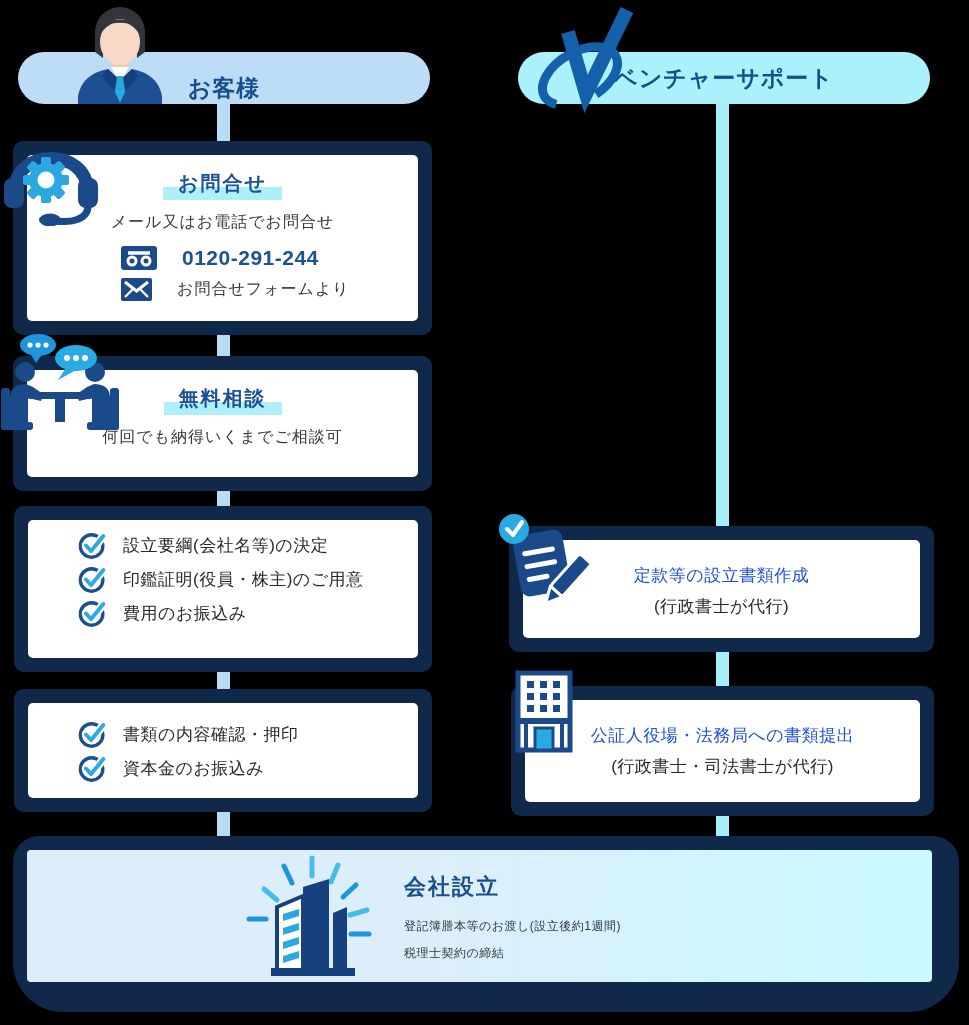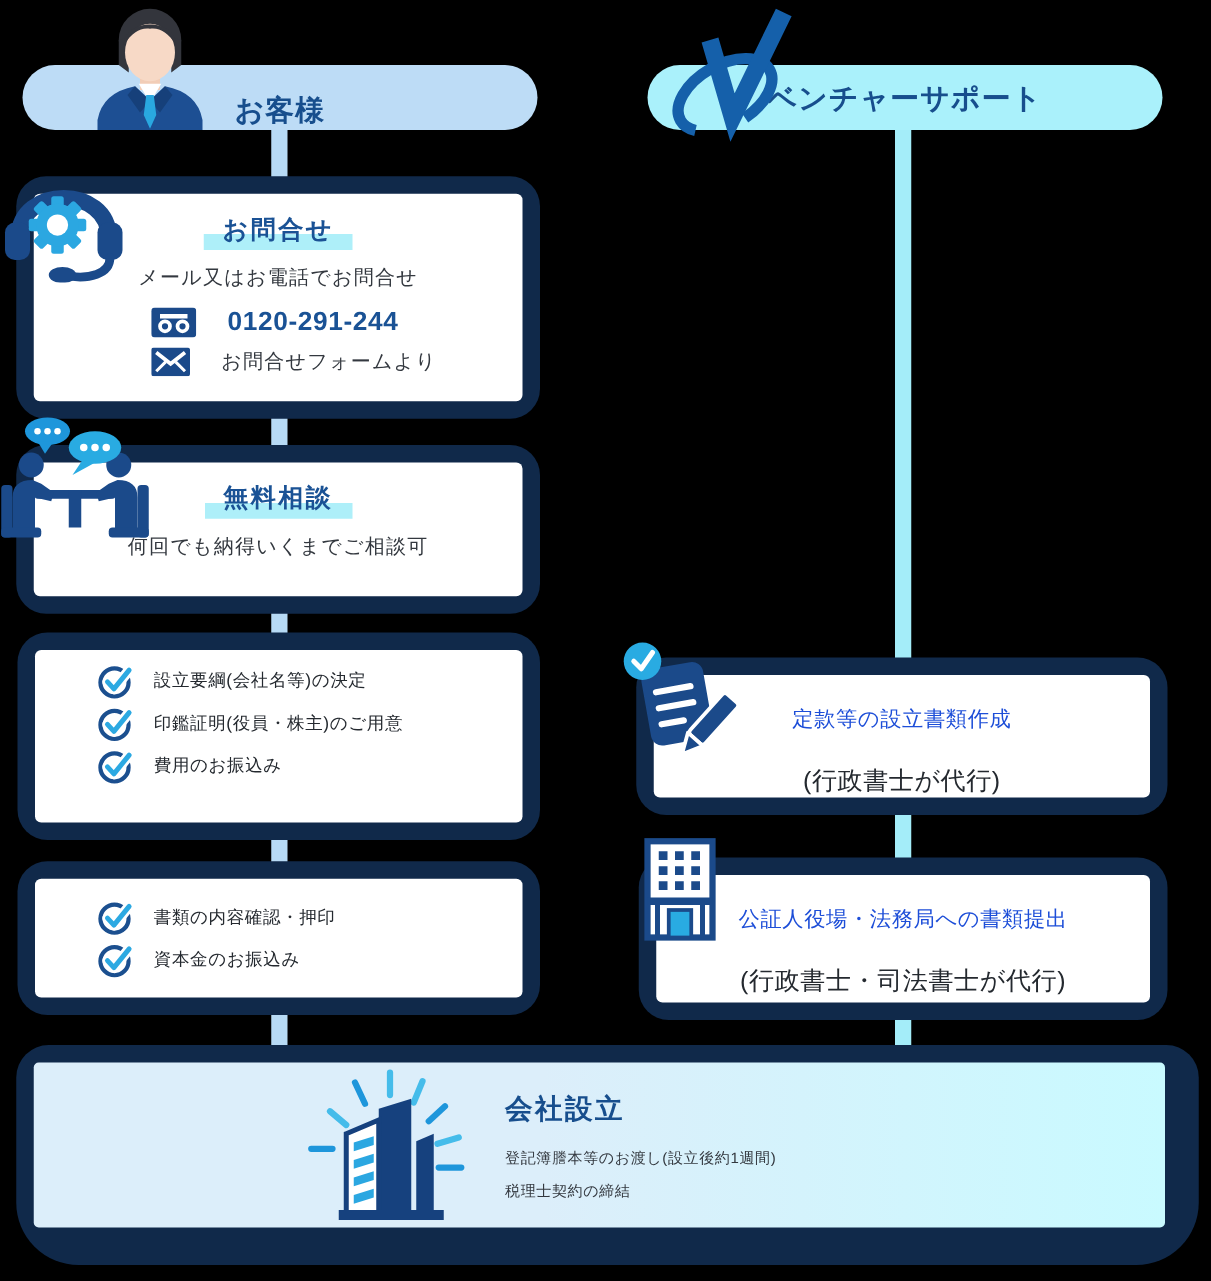--- a/index.html
+++ b/index.html
@@ -10,37 +10,37 @@
   .connector{position:absolute;top:95px;height:745px;width:13px;}
   .connector.customer{left:217px;background:#B7DAF5;}
   .connector.support{left:716px;background:#A4EDF9;}
   
   .pill{position:absolute;top:52px;width:412px;height:52px;border-radius:26px;
         display:flex;align-items:center;justify-content:center;
         font-size:23px;font-weight:bold;color:#174E8D;letter-spacing:1px;}
   .pill.customer{left:18px;background:#BDDCF6;align-items:flex-end;}
   .pill.support{left:518px;background:#AAF1FB;}
   
-  .halo{position:absolute;background:#10294A;border-radius:24px;padding:14px;box-sizing:border-box;}
+  .halo{position:absolute;background:#10294A;border-radius:10px;padding:14px;box-sizing:border-box;}
   .card{position:relative;width:100%;height:100%;background:#fff;border-radius:5px;box-sizing:border-box;}
   .step-title-wrap{text-align:center;padding-top:15px;}
   .step-title{display:inline-block;font-size:20px;font-weight:bold;color:#1A5295;
               padding:0 15px 3px 15px;letter-spacing:2px;
               background:linear-gradient(to bottom,transparent 58%,#AEEFF9 58%);}
   .step-desc{text-align:center;font-size:16px;color:#33383F;margin-top:12px;letter-spacing:1px;}
   .contact-rows{margin:13px 0 0 94px;}
   .contact-row{display:flex;align-items:center;gap:25px;}
   .contact-row + .contact-row{margin-top:8px;}
   .phone-number{font-size:21px;font-weight:bold;color:#1A5295;letter-spacing:.5px;}
   .form-note{font-size:16px;color:#33383F;letter-spacing:1px;}
   .chk-list{padding-top:8px;}
   .chk-row{display:flex;align-items:center;gap:15px;margin-left:50px;height:34px;}
-  .chk-label{font-size:14px;color:#24292F;letter-spacing:.5px;}
+  .chk-label{font-size:17px;color:#24292F;letter-spacing:.5px;}
   .duo-line1{text-align:center;font-size:17px;color:#1d4ed8;padding-top:24px;letter-spacing:.5px;}
-  .duo-line2{text-align:center;font-size:20px;color:#24292F;margin-top:24px;letter-spacing:.5px;}
+  .duo-line2{text-align:center;font-size:17px;color:#24292F;margin-top:8px;letter-spacing:.5px;}
   
   .footer-halo{position:absolute;left:13px;top:836px;width:946px;height:176px;
                background:#10294A;border-radius:26px 26px 50px 50px;}
   .footer-bar{position:absolute;left:27px;top:850px;width:905px;height:132px;border-radius:4px;
               background:linear-gradient(90deg,#DCEEFA 45%,#C9FAFF 100%);}
   .footer-text{position:absolute;left:404px;top:872px;}
   .footer-title{font-size:22px;font-weight:bold;color:#174E8D;letter-spacing:2px;}
   .footer-line{font-size:12px;color:#33383F;letter-spacing:.5px;}
   .footer-line.first{margin-top:16px;}
   .footer-line.second{margin-top:10px;}

